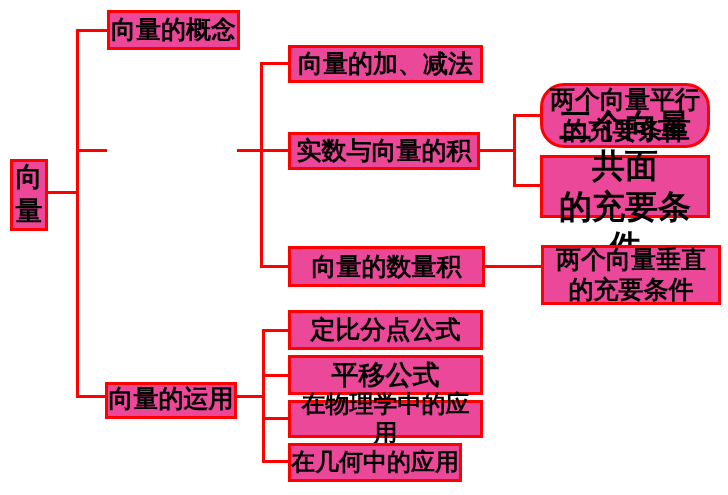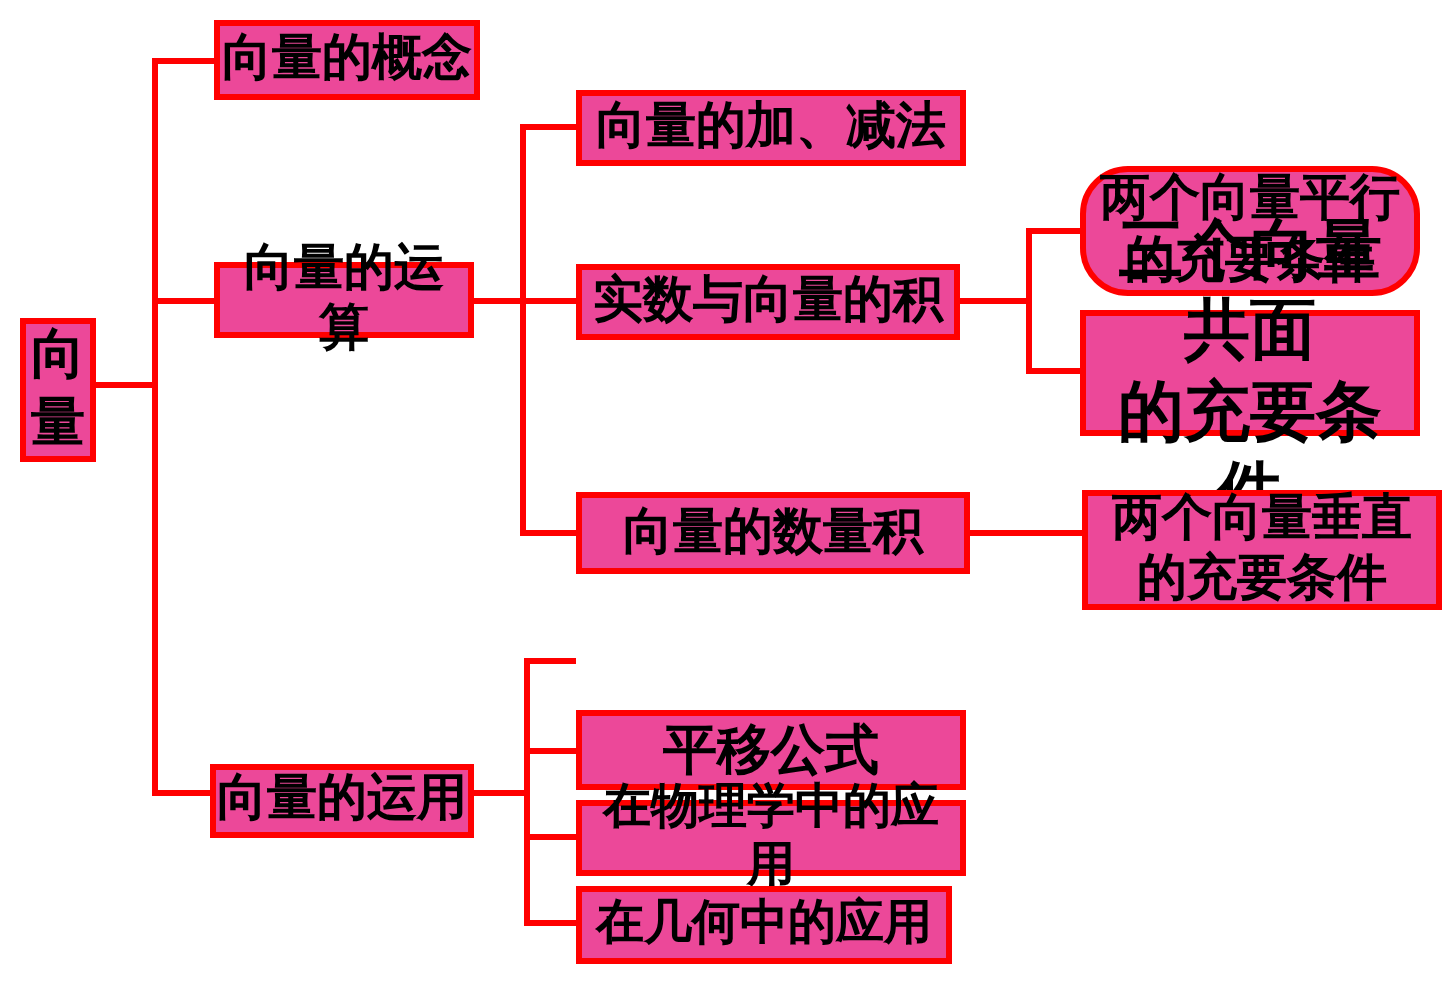--- a/index.html
+++ b/index.html
@@ -40,21 +40,21 @@
   #n-add-sub     { left: 288px; top: 45px;  width: 195px; height: 38px;  font-size: 25px; }
   #n-scalar      { left: 288px; top: 132px; width: 192px; height: 38px;  font-size: 25px; }
   #n-dot         { left: 288px; top: 246px; width: 197px; height: 41px;  font-size: 25px; }
   #n-parallel    { left: 540px; top: 83px;  width: 170px; height: 65px;  font-size: 25px; line-height: 1.22; border-radius: 24px; }
   #n-coplanar    { left: 540px; top: 155px; width: 170px; height: 63px;  font-size: 33px; line-height: 1.22; }
   #n-perp        { left: 541px; top: 245px; width: 180px; height: 60px;  font-size: 25px; line-height: 1.22; }
   #n-application { left: 105px; top: 382px; width: 132px; height: 37px;  font-size: 25px; font-family: Liberation Mono, monospace; }
   #n-section     { left: 288px; top: 310px; width: 195px; height: 40px;  font-size: 25px; }
   #n-translate   { left: 288px; top: 355px; width: 195px; height: 40px;  font-size: 27px; }
   #n-physics     { left: 288px; top: 400px; width: 195px; height: 38px;  font-size: 24px; }
-  #n-geometry    { left: 288px; top: 443px; width: 188px; height: 39px;  font-size: 24px; }
+  #n-geometry    { left: 288px; top: 443px; width: 174px; height: 39px;  font-size: 24px; }
   
   #c-trunk            { left: 76px;  top: 29px;  width: 3px;  height: 369px; }
   #c-root-stub        { left: 48px;  top: 191px; width: 28px;  height: 3px; }
   #c-concept-stub     { left: 79px;  top: 29px;  width: 28px;  height: 3px; }
   #c-operations-stub  { left: 79px;  top: 149px; width: 28px;  height: 3px; }
   #c-application-stub { left: 79px;  top: 395px; width: 26px;  height: 3px; }
   #c-ops-out          { left: 237px; top: 149px; width: 51px;  height: 3px; }
   #c-subtrunk-ops     { left: 260px; top: 62px;  width: 3px;   height: 206px; }
   #c-addsub-stub      { left: 263px; top: 62px;  width: 25px;  height: 3px; }
   #c-dot-stub         { left: 263px; top: 265px; width: 25px;  height: 3px; }
@@ -92,28 +92,28 @@
   <div class="conn" id="c-app-out"></div>
   <div class="conn" id="c-subtrunk-app"></div>
   <div class="conn" id="c-section-stub"></div>
   <div class="conn" id="c-translate-stub"></div>
   <div class="conn" id="c-physics-stub"></div>
   <div class="conn" id="c-geometry-stub"></div>
 
   <div class="node" id="n-root">向
 量</div>
   <div class="node" id="n-concept">向量的概念</div>
-  <div class="node" id="n-operations">向量的运算</div>
   <div class="node" id="n-add-sub">向量的加、减法</div>
   <div class="node" id="n-scalar">实数与向量的积</div>
   <div class="node" id="n-dot">向量的数量积</div>
   <div class="node" id="n-parallel">两个向量平行
 的充要条件</div>
   <div class="node" id="n-coplanar">三个向量共面
 的充要条件</div>
   <div class="node" id="n-perp">两个向量垂直
 的充要条件</div>
   <div class="node" id="n-application">向量的运用</div>
+  <div class="node" id="n-section">定比分点公式</div>
   <div class="node" id="n-translate">平移公式</div>
   <div class="node" id="n-physics">在物理学中的应用</div>
   <div class="node" id="n-geometry">在几何中的应用</div>
 
 </div>
 
 </body></html>

